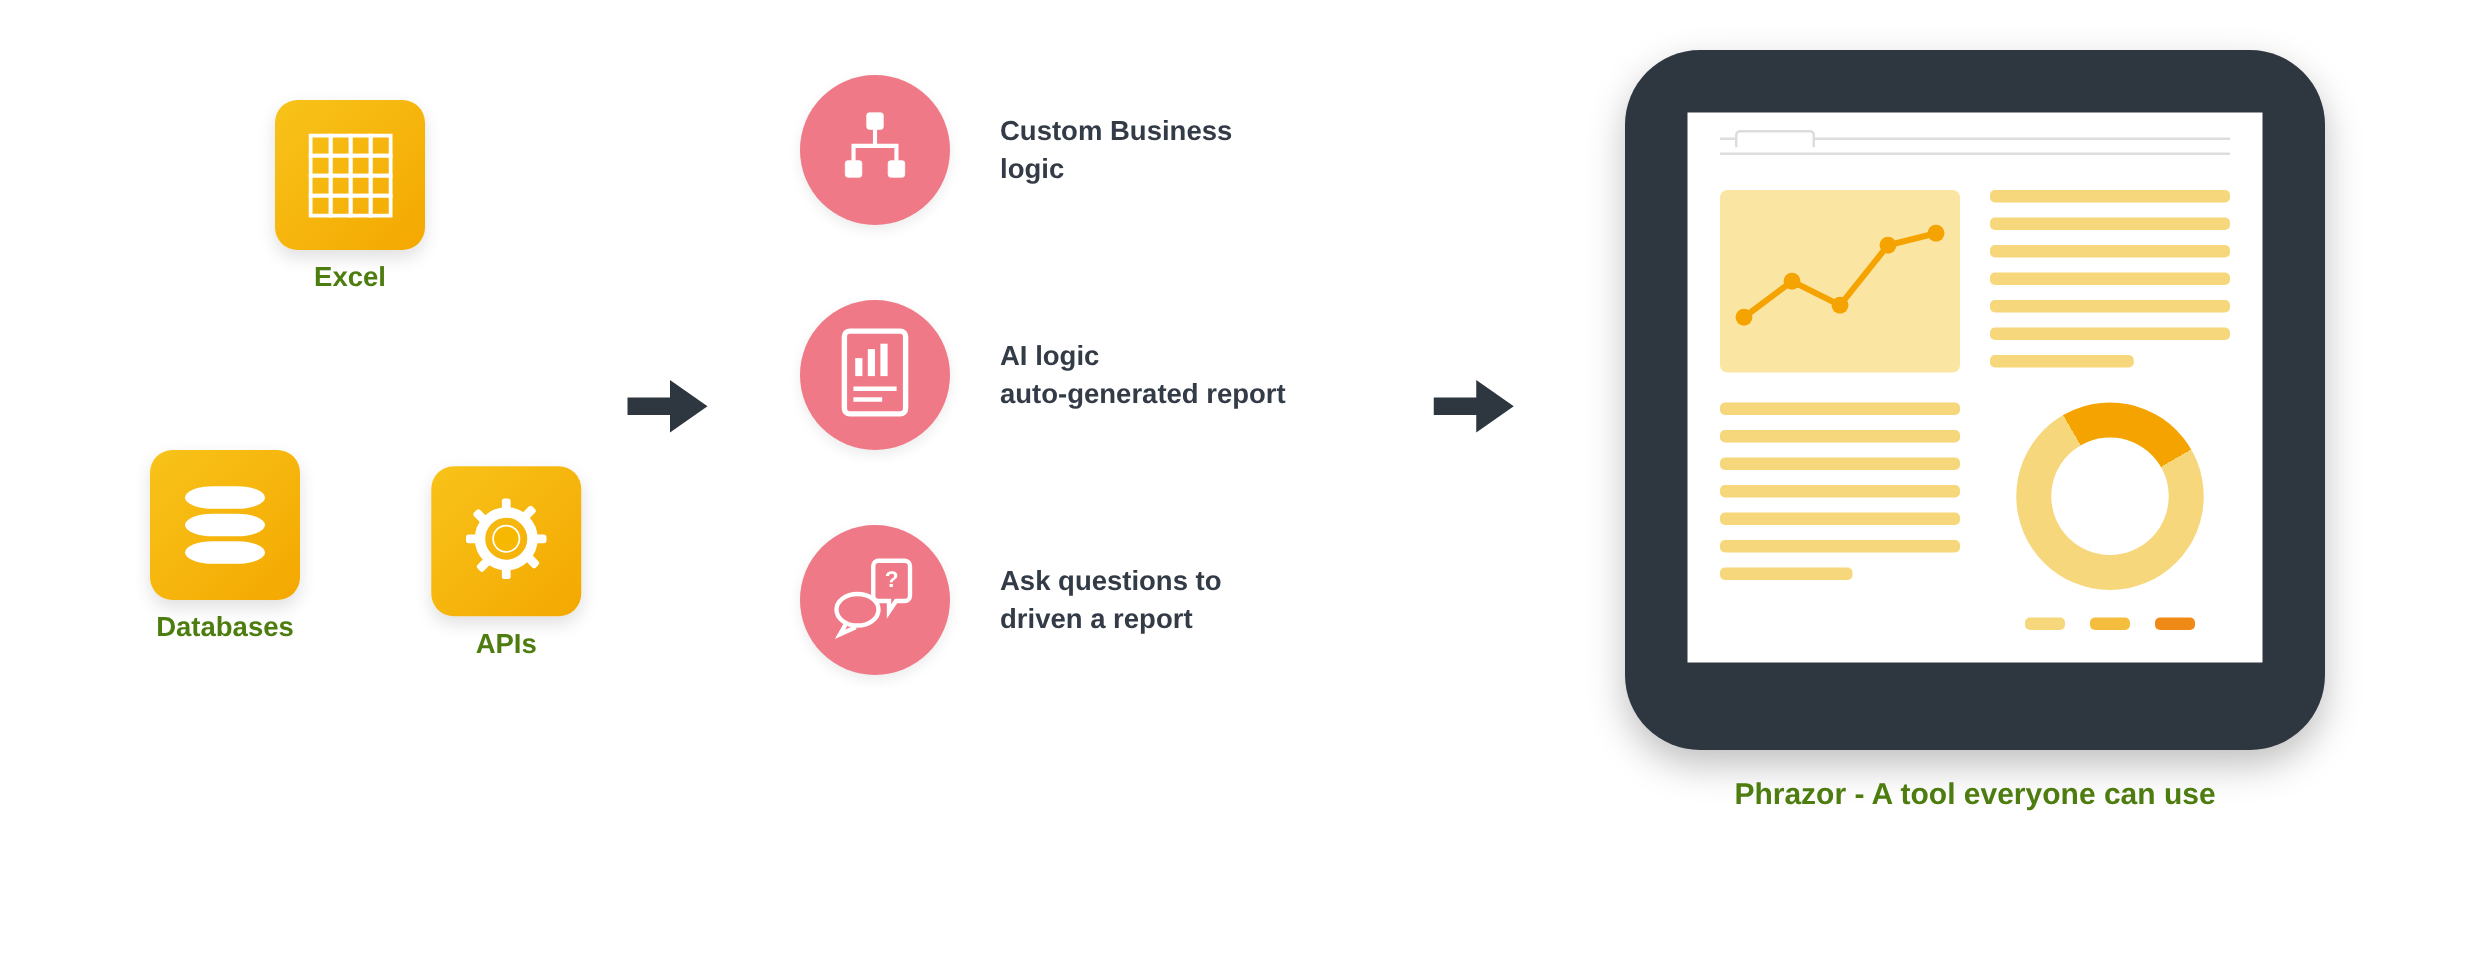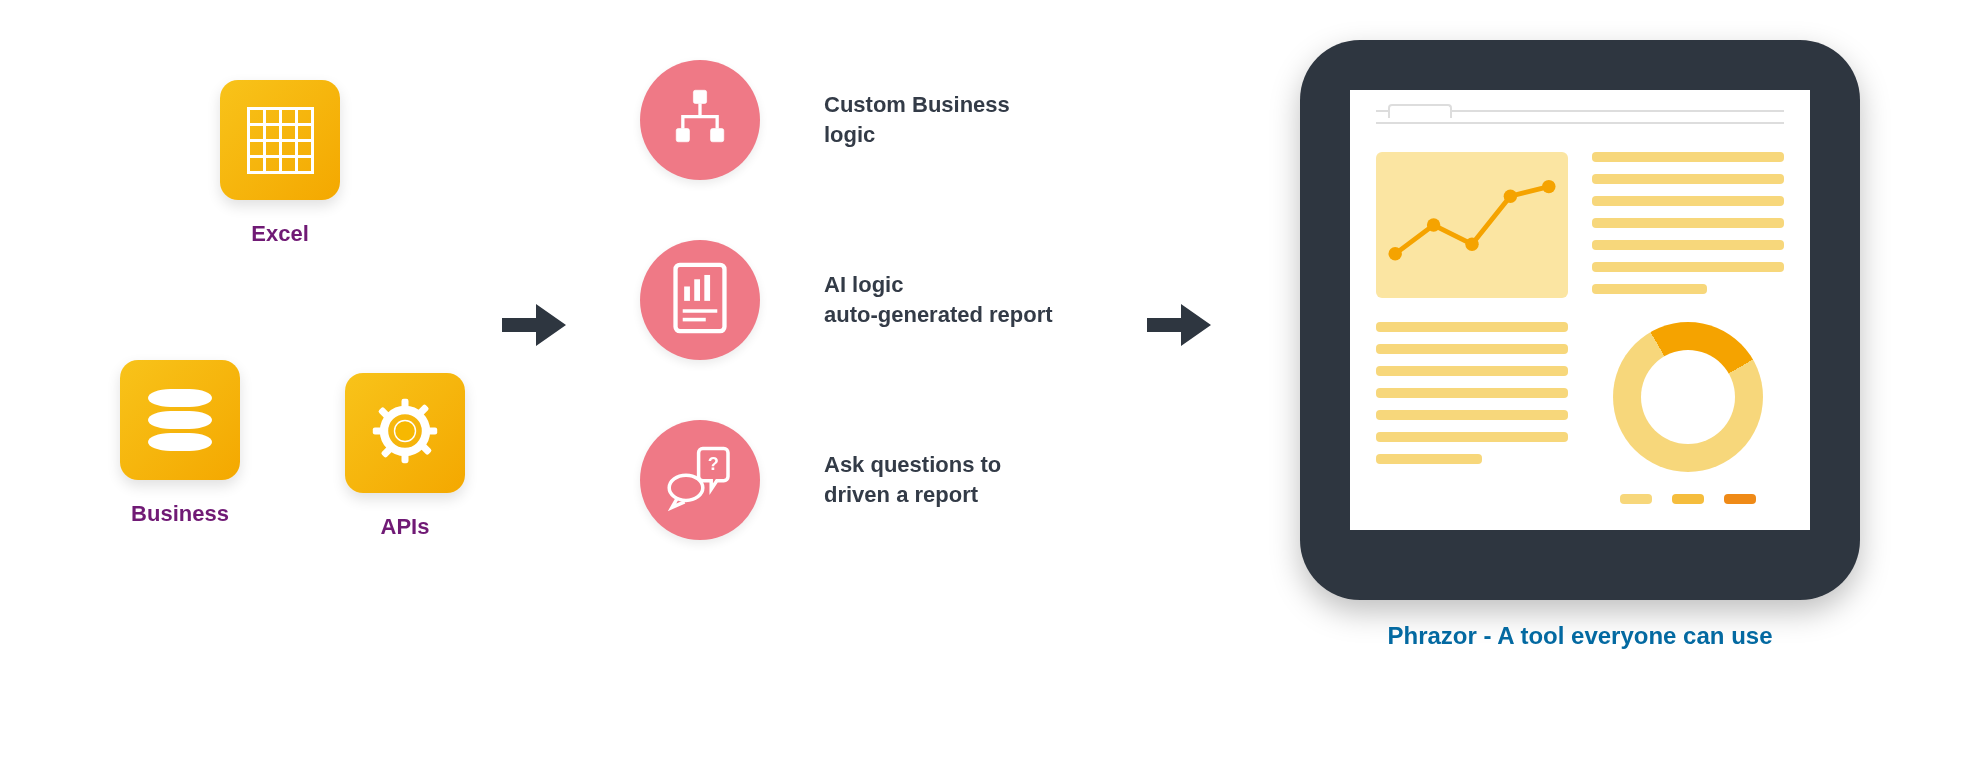--- a/index.html
+++ b/index.html
@@ -26,24 +26,24 @@
     background: linear-gradient(135deg,#f8c31a,#f4a800);
     border-radius: 18px;
     box-shadow: 0 6px 14px rgba(0,0,0,.12);
     display: flex;
     align-items: center;
     justify-content: center;
     margin: 0 auto;
   }
   .src-item { text-align: center; position: absolute; }
   .src-item .label {
-    margin-top: 21px;
+    margin-top: 9px;
     font-size: 22px;
     font-weight: 700;
-    color: #701a75;
+    color: #4d7c0f;
   }
   .src-excel { left: 0; right:0; margin:auto; top:0; width:160px;}
   .src-db { left: 0; top: 280px; width:160px;}
   .src-api { left: 225px; top: 293px; width:160px;}
 
   
   .grid-icon { display:grid; grid-template-columns:repeat(4,16px); grid-template-rows:repeat(4,16px); gap:0;}
   .grid-icon span{ border:3px solid #fff; margin:-1.5px;}
   .db-icon { display:flex; flex-direction:column; gap:4px;}
   .db-icon .disk{ width:64px; height:18px; background:#fff; border-radius:30px/12px;}
@@ -59,21 +59,21 @@
   .arrow1{ left:500px; top:300px;}
   .arrow2{ left:1145px; top:300px;}
 
   
   .steps {
     position:absolute;
     left:640px; top:60px;
     width:460px;
   }
   .step{
-    display:flex; align-items:center; gap:64px;
+    display:flex; align-items:center; gap:40px;
     margin-bottom:60px;
   }
   .circle{
     width:120px; height:120px; min-width:120px;
     border-radius:50%;
     background:#f08080;
     background:#ef7986;
     display:flex;align-items:center;justify-content:center;
     box-shadow:0 4px 10px rgba(0,0,0,.08);
   }
@@ -139,21 +139,21 @@
     position:relative;}
   .donut::after{content:"";position:absolute;inset:28px;background:#fff;border-radius:50%;}
   .legend{display:flex;gap:20px;}
   .legend span{display:block;width:32px;height:10px;border-radius:4px;}
   .legend .l1{background:#f7d77b;}
   .legend .l2{background:#f5bd3d;}
   .legend .l3{background:#ef8a17;}
 
   .device-caption{
     margin-top:22px;
-    font-size:24px; font-weight:700; color:#0369a1;
+    font-size:24px; font-weight:700; color:#4d7c0f;
   }
 </style>
 </head>
 <body>
 
 <div class="sources">
 
   <div class="src-item src-excel">
     <div class="src-tile">
       <div class="grid-icon">
@@ -179,21 +179,21 @@
   </div>
 
   <div class="src-item src-db">
     <div class="src-tile">
       <div class="db-icon">
         <div class="disk"></div>
           <div class="disk"></div>
           <div class="disk"></div>
       </div>
     </div>
-    <div class="label">Business</div>
+    <div class="label">Databases</div>
   </div>
 
   <div class="src-item src-api">
     <div class="src-tile">
       <span class="gear-icon">
         <svg viewBox="0 0 100 100">
             <g fill="#fff">
               <circle cx="50" cy="50" r="16"></circle>
               <g>
                 <rect x="45" y="4" width="10" height="18" rx="3"></rect>

